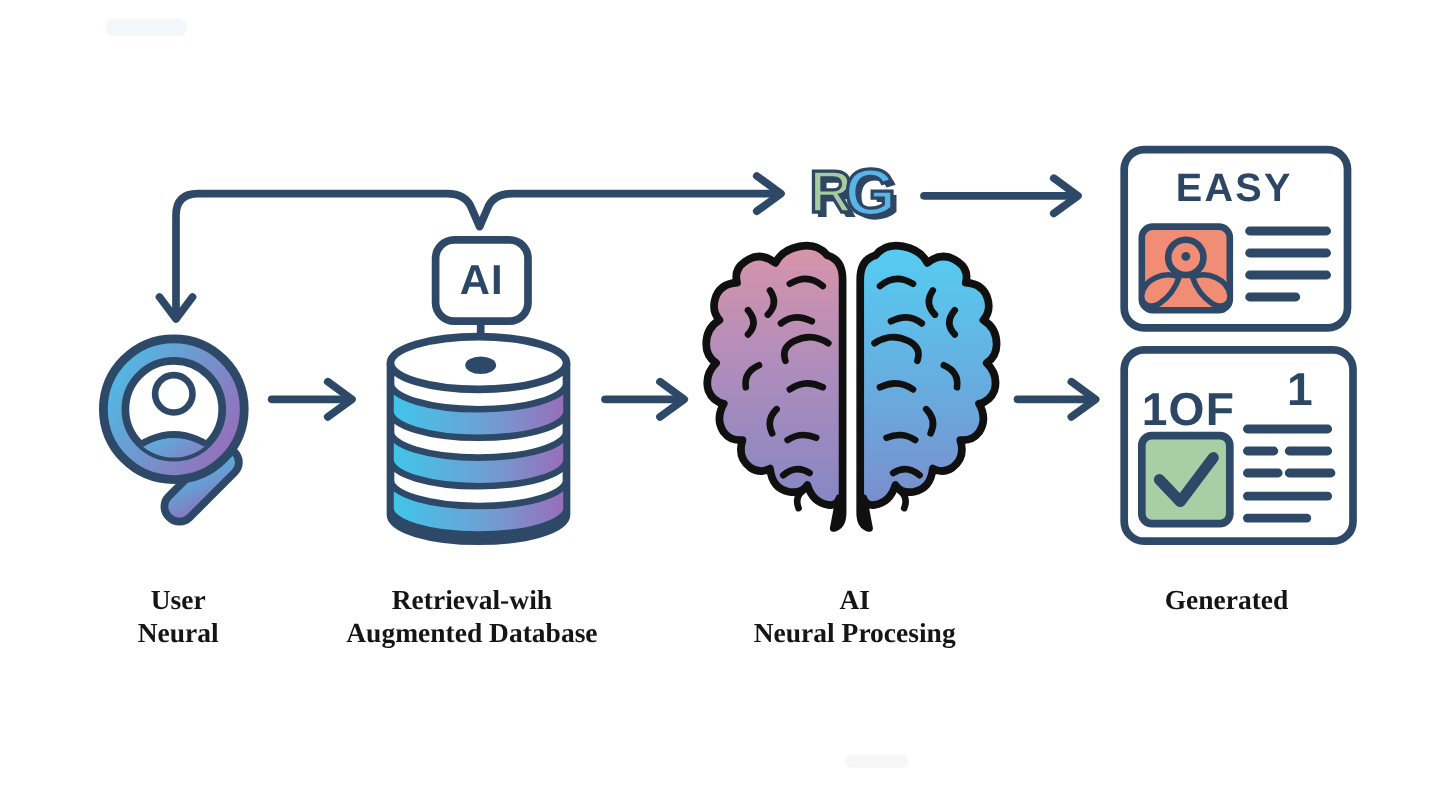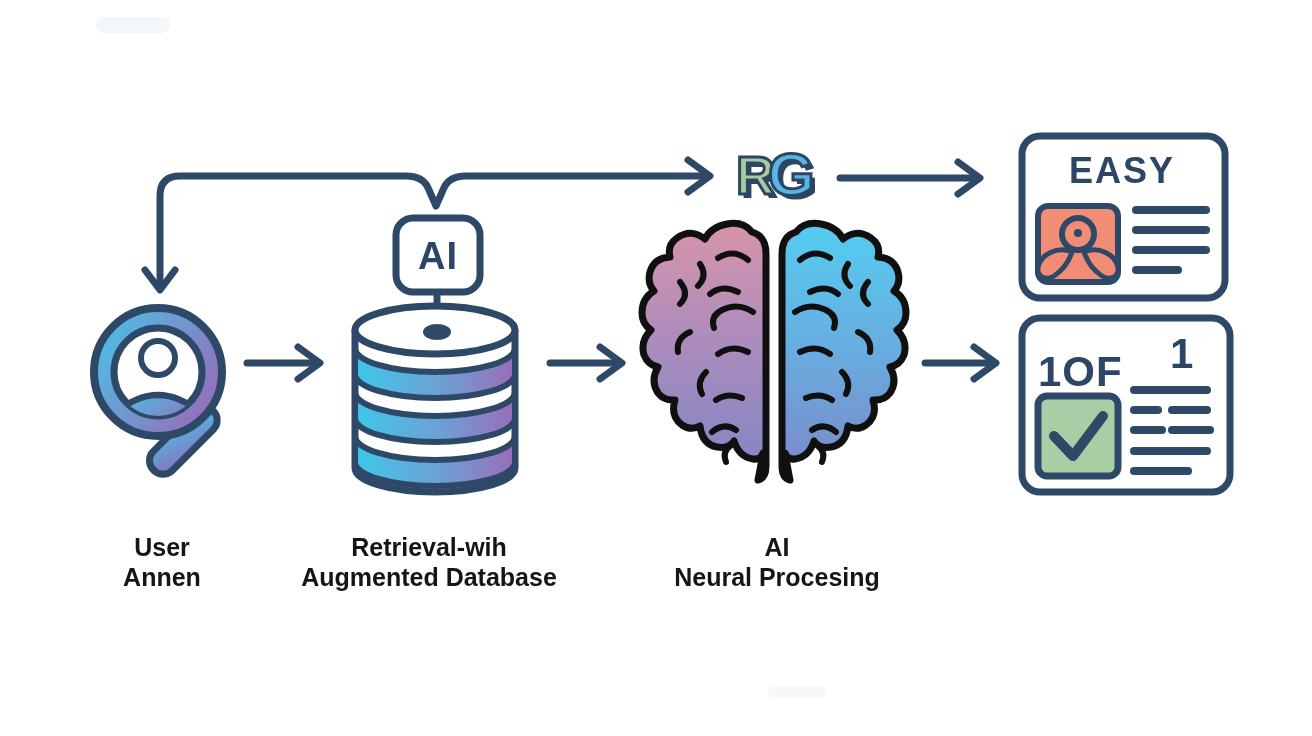--- a/index.html
+++ b/index.html
@@ -2,21 +2,21 @@
 <html><head>
 <meta charset="utf-8">
 <style>
   html,body{margin:0;padding:0;background:#fff;}
   #stage{position:relative;width:1312px;height:736px;background:#ffffff;overflow:hidden;
          font-family:"Liberation Sans", sans-serif;}
   svg{position:absolute;left:0;top:0;}
   .overlay{position:absolute;}
   .node-label{position:absolute;text-align:center;color:#151515;font-weight:700;
               font-size:25px;line-height:30px;transform:translateX(-50%);}
-  .lbl-line{white-space:pre;}
+  .lbl-line{white-space:pre;font-family:Liberation Serif, serif;}
   .ai-text{position:absolute;color:#2c4666;font-weight:700;font-size:38px;
            transform:translate(-50%,-50%);letter-spacing:1px;}
   .easy-title{position:absolute;color:#2c4666;font-weight:700;font-size:36px;
               letter-spacing:2px;transform:translateX(-50%);}
   .page-ind{position:absolute;color:#2c4666;font-weight:700;font-size:42px;letter-spacing:1px;}
   .rag-logo{position:absolute;display:flex;align-items:flex-start;
             font-weight:900;line-height:1;}
   .rag-r{font-size:54px;color:#a9c9a0;-webkit-text-stroke:3px #2d4663;
          text-shadow:4px 4px 0 #2d4663;}
   .rag-g{font-size:60px;color:#58b5e6;-webkit-text-stroke:3px #2d4663;
@@ -182,26 +182,27 @@
     <span class="rag-g">G</span>
   </div>
 
   <div class="easy-title" style="left:1122px;top:150px;text-align:right;">EASY</div>
 
   <div class="page-ind" style="left:1038px;top:348px;">1OF</div>
   <div class="page-ind" style="left:1170px;top:330px;">1</div>
 
   <div class="node-label" style="left:162px;top:532px;">
     <div class="lbl-line">User</div>
-    <div class="lbl-line">Annen</div>
+    <div class="lbl-line">Neural</div>
   </div>
   <div class="node-label" style="left:429px;top:532px;">
     <div class="lbl-line">Retrieval-wih</div>
     <div class="lbl-line">Augmented Database</div>
   </div>
   <div class="node-label" style="left:777px;top:532px;">
     <div class="lbl-line">AI</div>
     <div class="lbl-line">Neural Procesing</div>
   </div>
   <div class="node-label" style="left:1115px;top:532px;">
+    <div class="lbl-line">Generated</div>
   </div>
 
 </div>
 
 </body></html>

